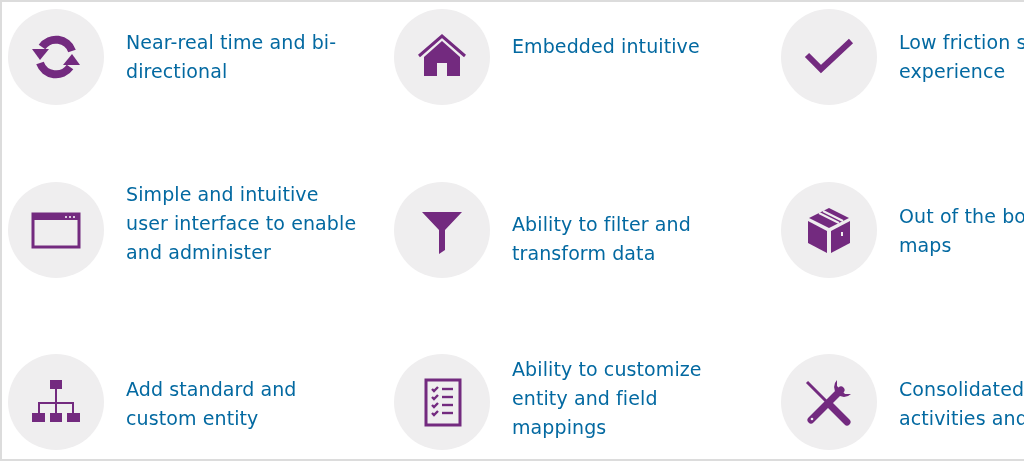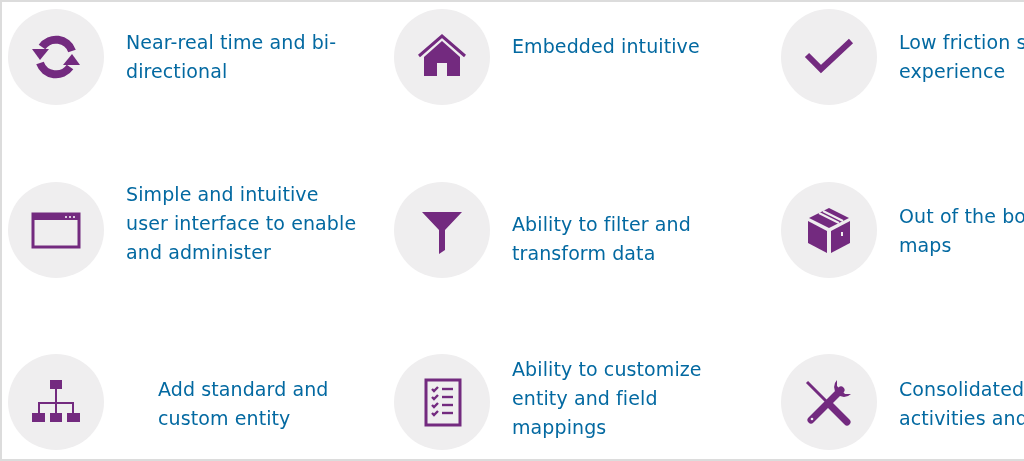--- a/index.html
+++ b/index.html
@@ -108,21 +108,21 @@
   <div class="circle" style="left:8px;top:354px;">
     <svg width="56" height="56" viewBox="0 0 56 56">
       <rect x="22" y="6" width="12" height="9" fill="#732a7f"></rect>
       <line x1="28" y1="15" x2="28" y2="39" stroke="#732a7f" stroke-width="2"></line>
       <polyline points="11,39 11,29 45,29 45,39" fill="none" stroke="#732a7f" stroke-width="2"></polyline>
       <rect x="4" y="39" width="13" height="9" fill="#732a7f"></rect>
       <rect x="22" y="39" width="12" height="9" fill="#732a7f"></rect>
       <rect x="39" y="39" width="13" height="9" fill="#732a7f"></rect>
     </svg>
   </div>
-  <div class="label" style="left:126px;top:375px;margin-left:32px;">Add standard and
+  <div class="label" style="left:126px;top:375px;">Add standard and
 custom entity</div>
 </div>
 
 <div class="feature">
   <div class="circle" style="left:394px;top:354px;">
     <svg width="56" height="56" viewBox="0 0 56 56">
       <rect x="12" y="6" width="34" height="45" fill="none" stroke="#732a7f" stroke-width="3"></rect>
       <g stroke="#732a7f" stroke-width="2.4" fill="none">
         <polyline points="18,15 20,17 24,13"></polyline>
           <line x1="28" y1="15" x2="39" y2="15"></line>

